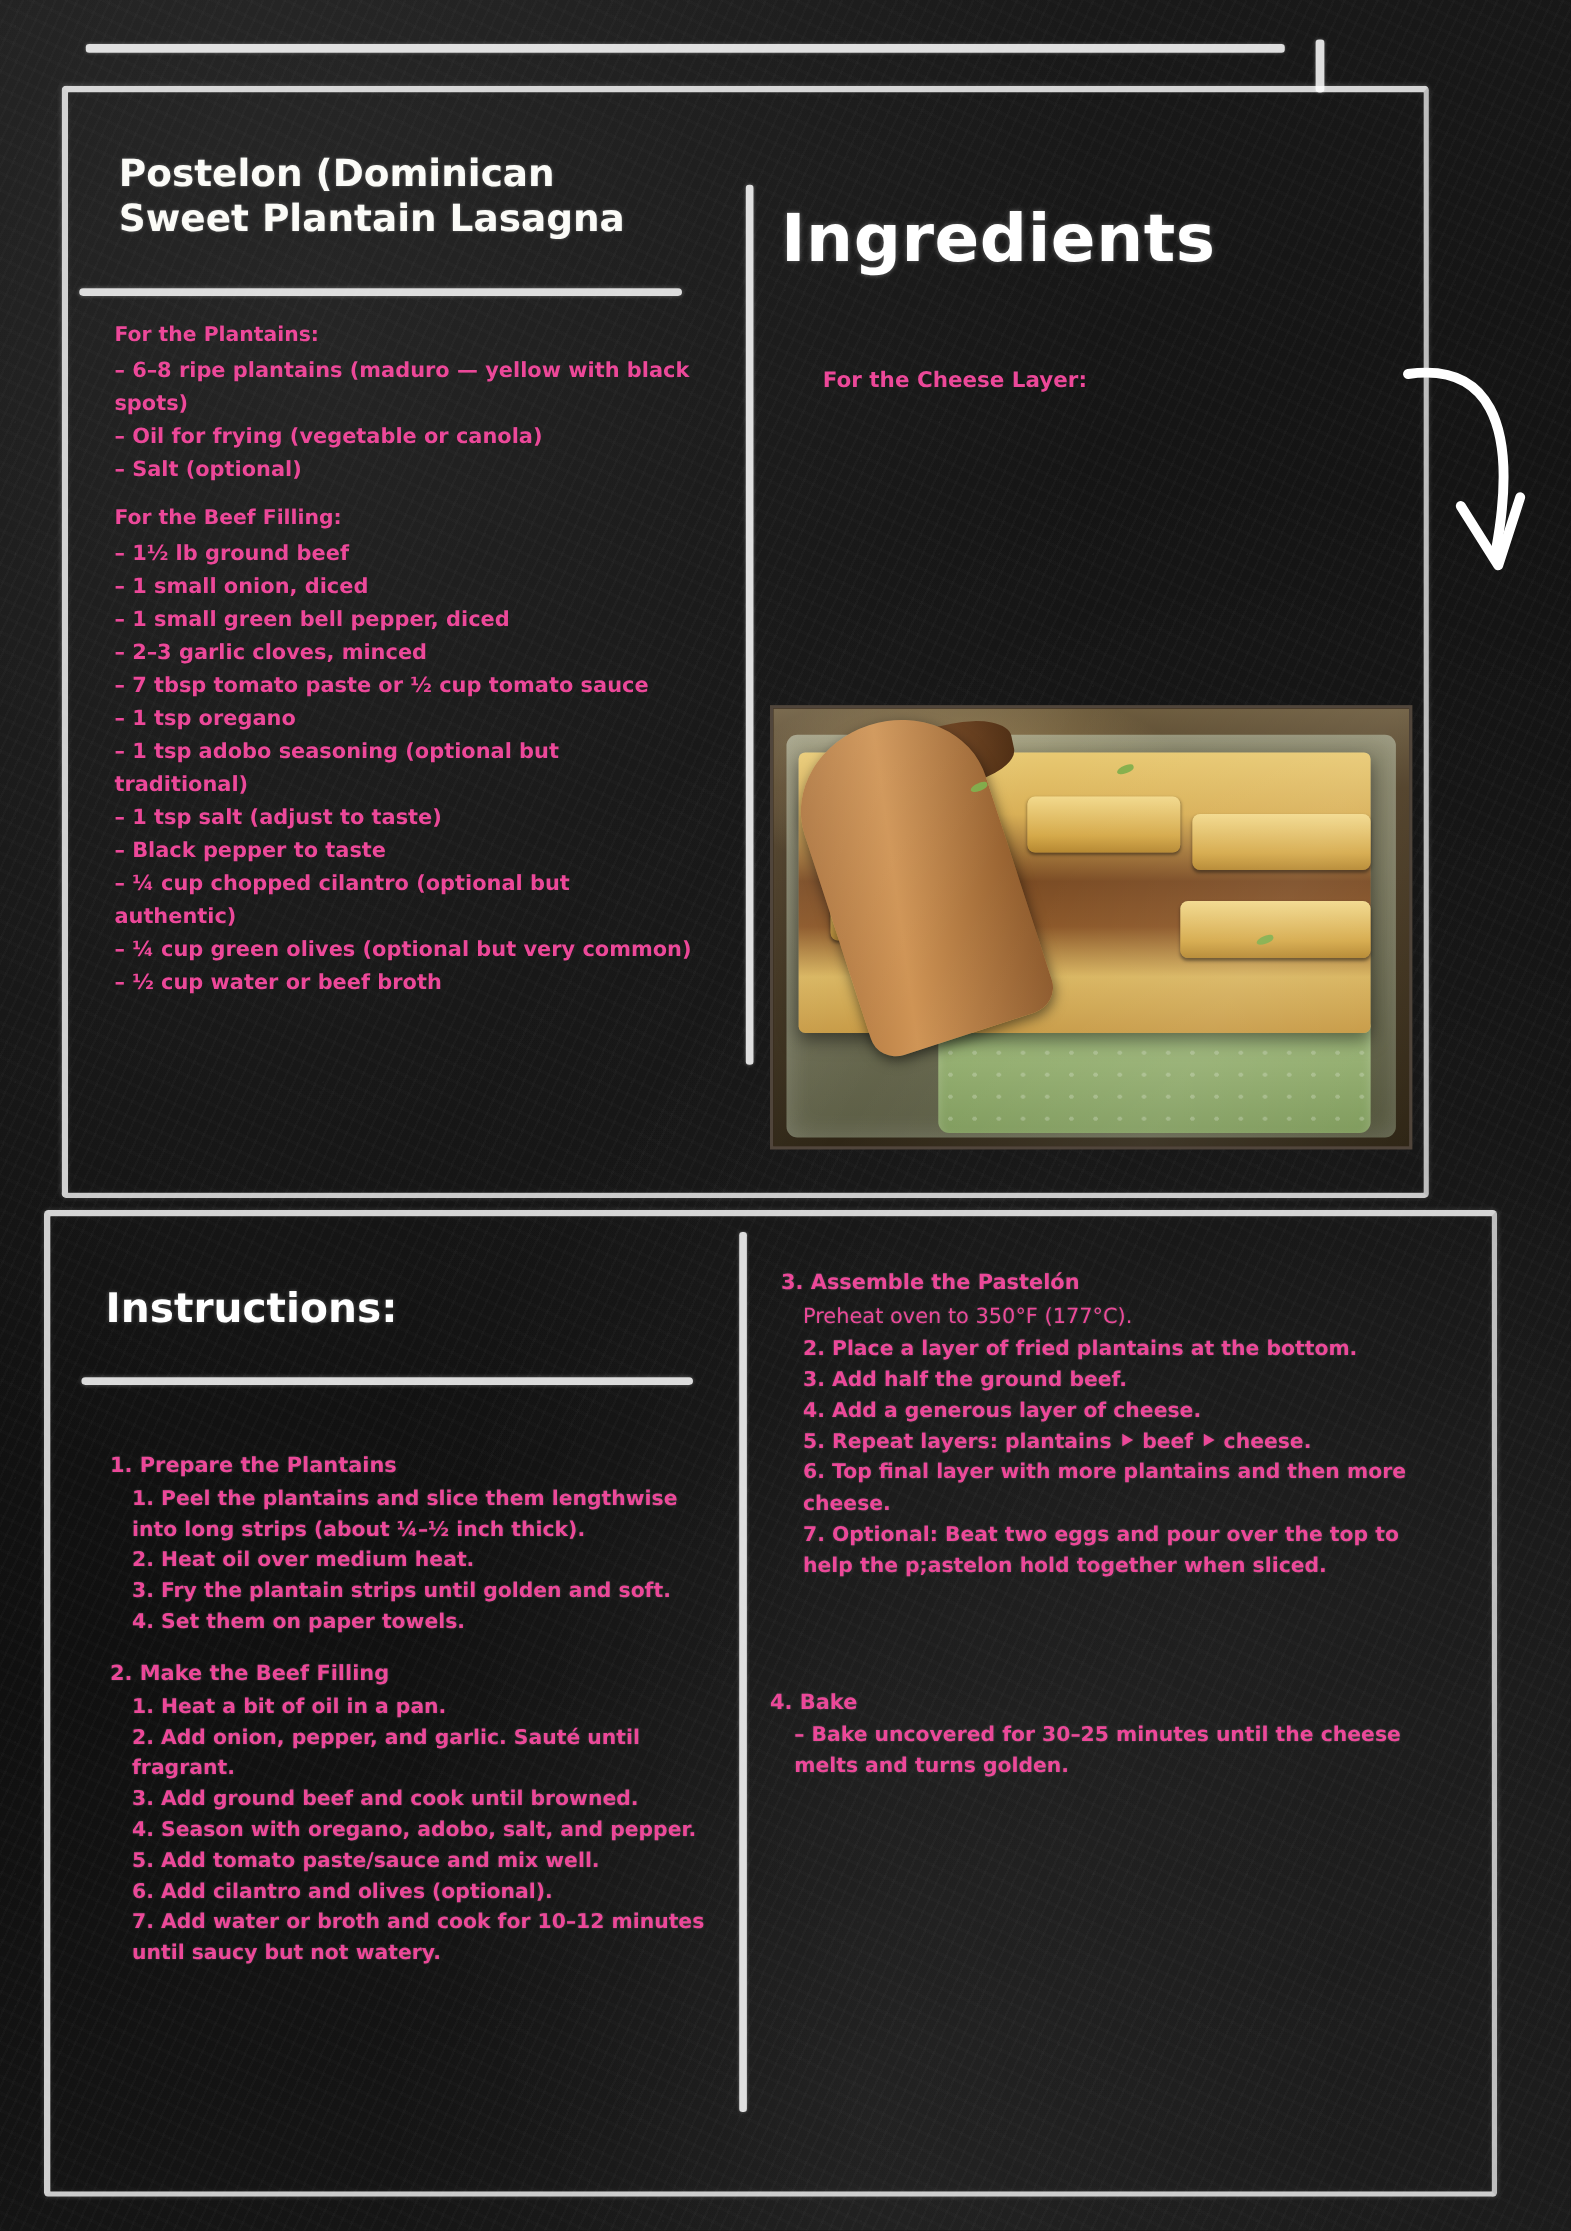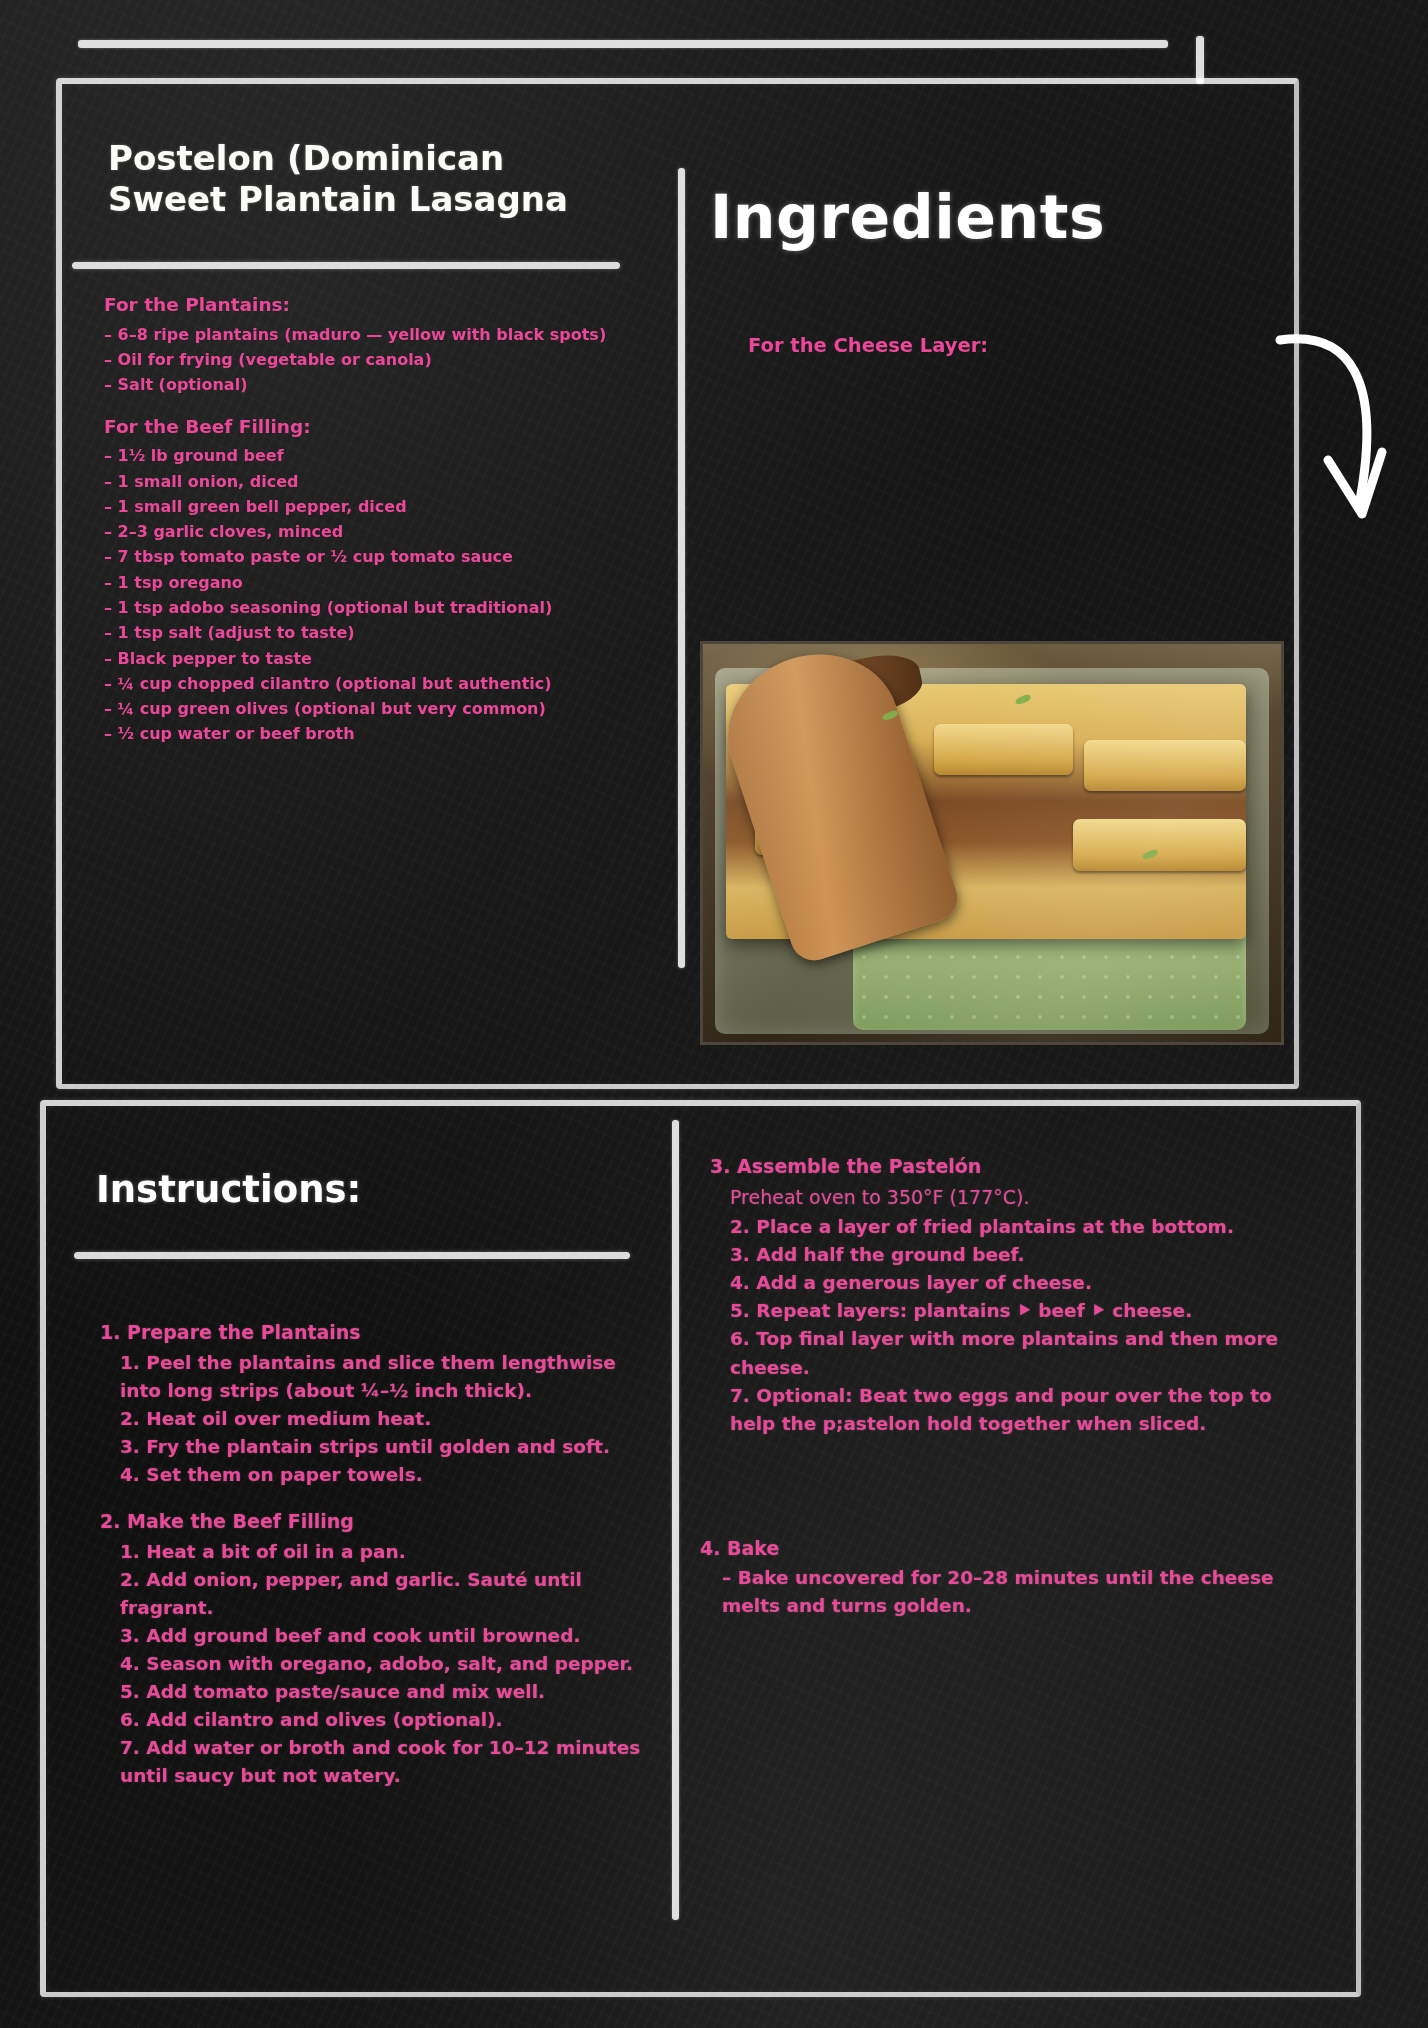--- a/index.html
+++ b/index.html
@@ -114,21 +114,21 @@
     font-weight: 700;
     margin: 0 0 3px 0;
     line-height: 1.45;
   }
   ul.items {
     list-style: none;
     margin: 0 0 16px 0;
     padding: 0;
   }
   ul.items li {
-    font-size: 16px;
+    font-size: 19px;
     line-height: 1.58;
     margin: 0;
     font-weight: 600;
   }
 
   .cheese-col li, .cheese-col .lbl {
     font-size: 19.5px;
     line-height: 1.62;
   }
 
@@ -370,16 +370,16 @@
       <li>3. Add half the ground beef.</li>
       <li>4. Add a generous layer of cheese.</li>
       <li>5. Repeat layers: plantains ⯈ beef ⯈ cheese.</li>
       <li>6. Top final layer with more plantains and then more cheese.</li>
       <li>7. Optional: Beat two eggs and pour over the top to help the p;astelon hold together when sliced.</li>
     </ol>
   </div>
   <div class="step-block" style="margin-top:96px;">
     <div class="step-head" style="padding-left:0;">4. Bake</div>
     <ul class="substeps" style="padding-left:22px;">
-      <li>– Bake uncovered for 20–28 minutes until the cheese melts and turns golden.</li>
+      <li>– Bake uncovered for 30–25 minutes until the cheese melts and turns golden.</li>
     </ul>
   </div>
 </div>
 
 </body></html>

